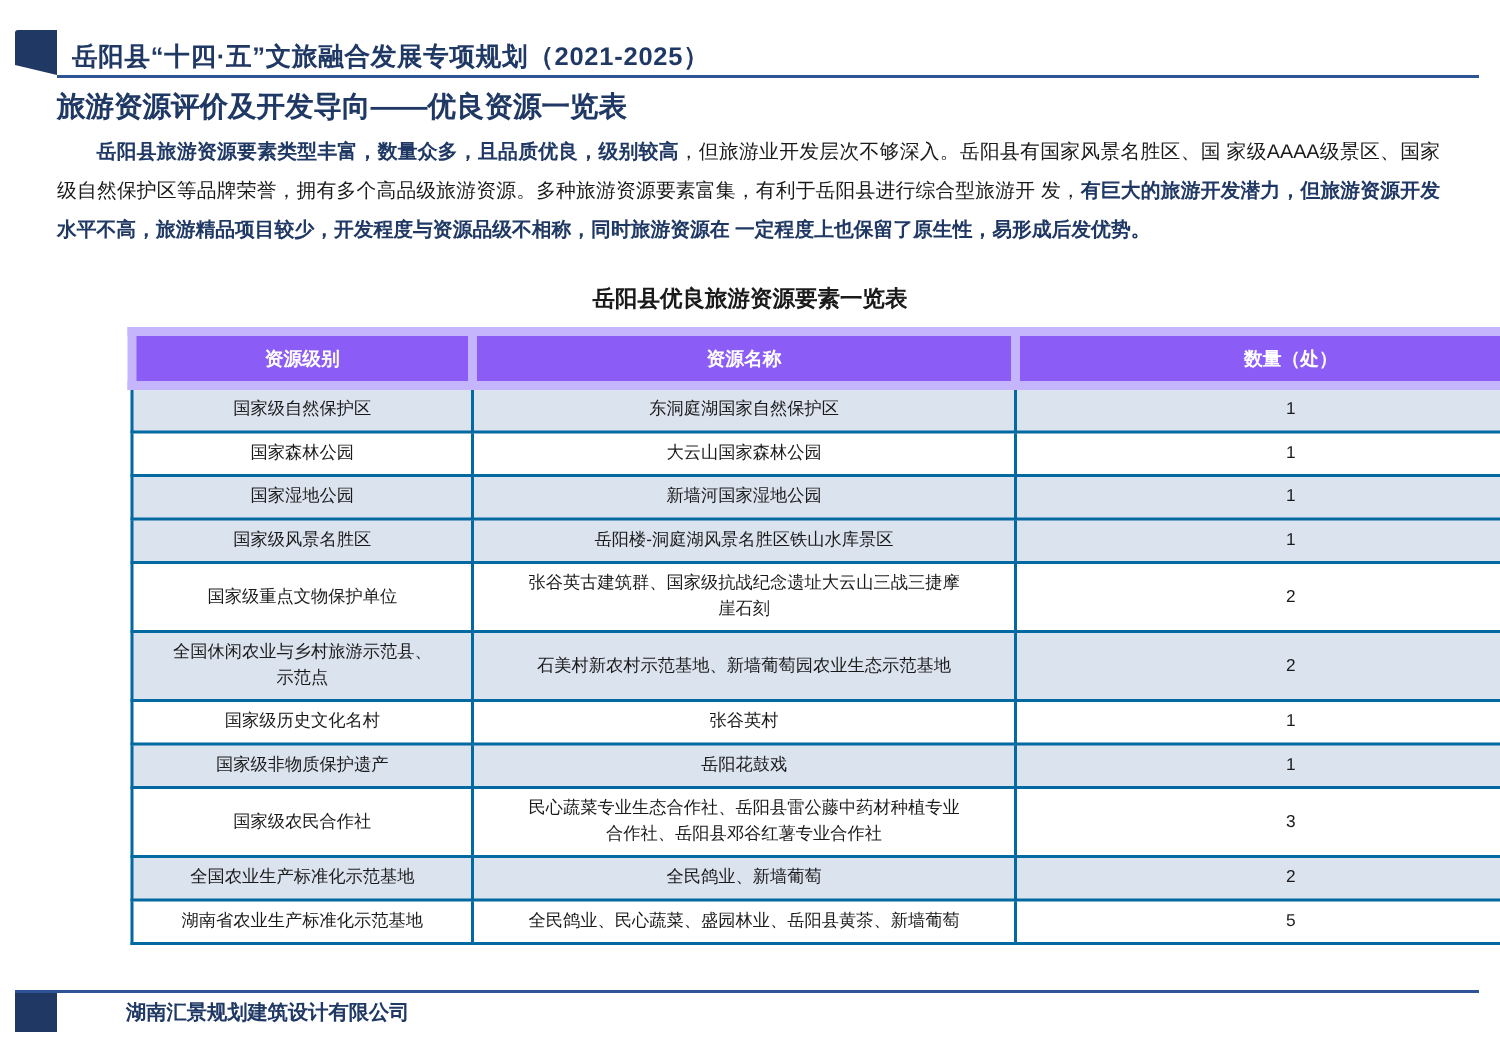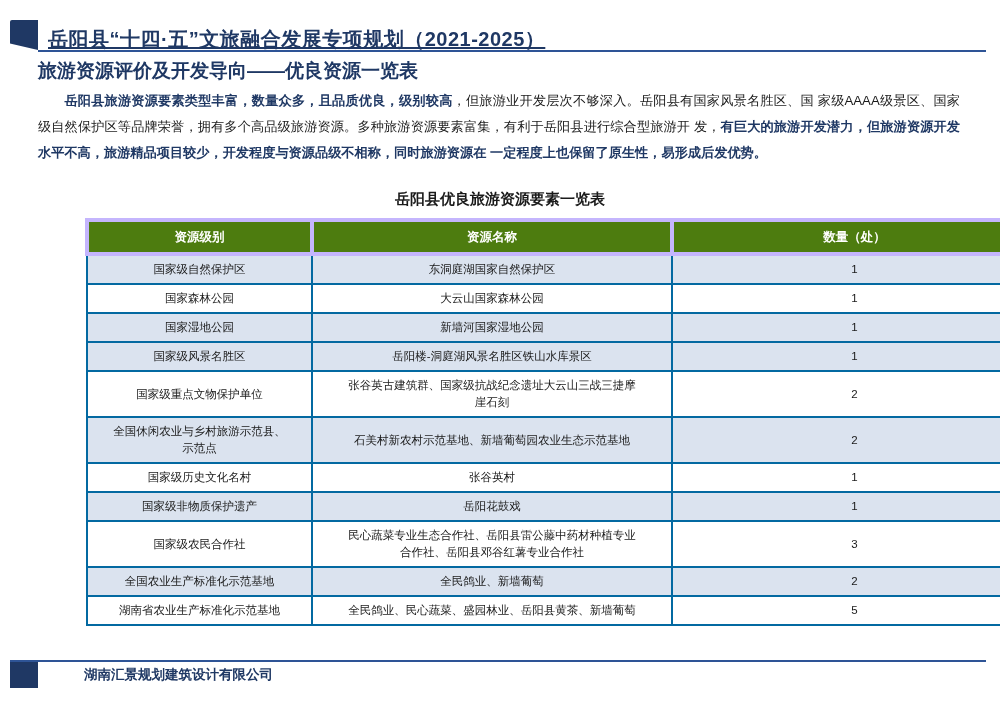--- a/index.html
+++ b/index.html
@@ -31,26 +31,25 @@
     width: 28px;
     height: 30px;
     background: #1f3864;
     border-radius: 2px 0 0 2px;
     clip-path: polygon(0 0, 100% 0, 100% 100%, 0 78%);
   }
   .header-title {
     position: absolute;
     left: 48px;
     top: 6px;
-    font-size: 20px;
+    font-size: 17px;
     font-weight: bold;
     color: #1f3864;
     letter-spacing: 0.5px;
     white-space: nowrap;
-    text-decoration: underline;
   }
   .header-rule {
     position: absolute;
     left: 38px;
     top: 30px;
     width: 948px;
     height: 2px;
     background: #2e5496;
   }
 
@@ -103,27 +102,27 @@
     left: 85px;
     top: 218px;
     width: 830px;
   }
   table.data-table {
     border-collapse: collapse;
     width: 830px;
     table-layout: fixed;
   }
   table.data-table th {
-    background: #4d7c0f;
+    background: #8b5cf6;
     color: #ffffff;
     font-size: 12.5px;
     font-weight: bold;
     height: 24px;
     text-align: center;
-    border: 4px solid #c4b5fd;
+    border: 6px solid #c4b5fd;
     padding: 3px 18px;
   }
   table.data-table td {
     font-size: 11.5px;
     color: #1a1a1a;
     text-align: center;
     border: 2px solid #0369a1;
     padding: 5px 4px;
     line-height: 17px;
     vertical-align: middle;

